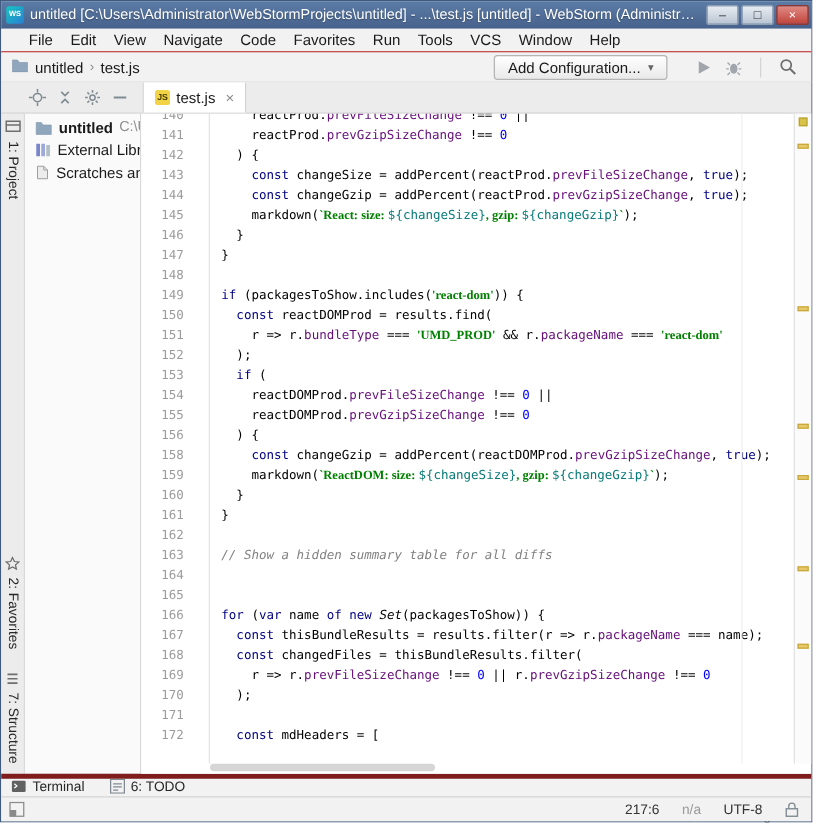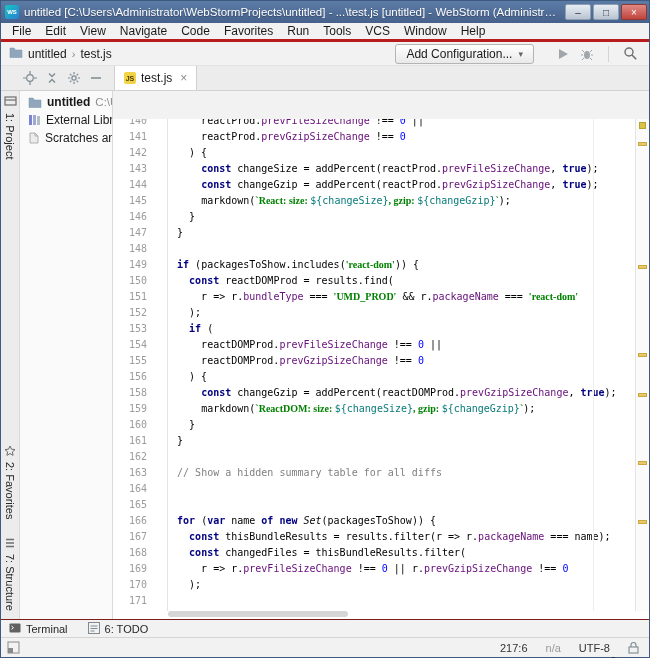--- a/index.html
+++ b/index.html
@@ -9,21 +9,21 @@
 
   
   .titlebar { height:22px; flex:0 0 22px; background:linear-gradient(#5b7ca6,#46618c); display:flex; align-items:center; padding:0 2px 0 4px; color:#fff; }
   .app-icon { width:14px; height:14px; flex:0 0 14px; border-radius:2px; background:linear-gradient(135deg,#16c6c0,#2a7fd4); color:#fff; font-size:6px; font-weight:bold; display:flex; align-items:center; justify-content:center; margin-right:5px; }
   .title-text { flex:1; white-space:nowrap; overflow:hidden; text-overflow:ellipsis; font-size:11.5px; text-shadow:0 1px 1px rgba(0,0,0,.35); }
   .win-btns { display:flex; gap:2px; margin-left:6px; }
   .wbtn { width:26px; height:16px; display:flex; align-items:center; justify-content:center; font-size:10px; border-radius:2px; background:linear-gradient(#e8edf3,#b9c4d2); color:#333; cursor:pointer; border:1px solid #8fa0b5; }
   .wbtn.close { background:linear-gradient(#e08a84,#c0443c); color:#fff; border-color:#8f3730; }
 
   
-  .menubar { height:19px; flex:0 0 19px; display:flex; align-items:center; background:#f2f2f2; padding-left:4px; border-bottom:3px solid #b91c1c; }
+  .menubar { height:19px; flex:0 0 19px; display:flex; align-items:center; background:#f2f2f2; padding-left:15px; border-bottom:1px solid #b91c1c; }
   .menu-item { padding:1px 7px; font-size:12px; cursor:default; }
 
   
   .navbar { height:24px; flex:0 0 24px; display:flex; align-items:center; background:#f2f2f2; padding:0 10px 0 8px; border-bottom:1px solid #e3e3e3; }
   .crumbs { display:flex; align-items:center; gap:5px; }
   .crumb { font-size:12px; cursor:pointer; }
   .crumb-sep { color:#8a8a8a; font-size:11px; }
   .nav-spacer { flex:1; }
   .add-config { height:20px; display:flex; align-items:center; gap:6px; padding:0 10px; font-size:12px; font-family:inherit; color:#1a1a1a; background:linear-gradient(#ffffff,#e9e9e9); border:1px solid #b4b4b4; border-radius:3px; cursor:pointer; margin-right:14px; }
   .dd-arrow { font-size:9px; color:#666; }
@@ -46,46 +46,46 @@
   .vbtn svg { transform:none; }
 
   .project-panel { width:93px; flex:0 0 93px; background:#fafafa; border-right:1px solid #d9d9d9; padding-top:2px; overflow:hidden; }
   .tree-row { height:18px; display:flex; align-items:center; padding-left:8px; white-space:nowrap; overflow:hidden; cursor:pointer; }
   .tree-row .ticon { margin-right:5px; flex:0 0 auto; display:flex; }
   .tree-label { font-size:12px; }
   .tree-label.bold { font-weight:bold; }
   .tree-path { color:#8f8f8f; margin-left:5px; font-size:11.5px; }
 
   
-  .editor { flex:1; position:relative; background:#fff; min-width:0;margin-top:28px; }
+  .editor { flex:1; position:relative; background:#fff; min-width:0; }
   .editor-scroll { position:absolute; top:0; left:0; right:14px; bottom:8px; overflow:hidden; }
   .lines { margin-top:-6px; }
   .cl { display:flex; height:16px; line-height:16px; font-family:"DejaVu Sans Mono", monospace; font-size:10px; }
   .ln { width:44px; flex:0 0 44px; text-align:right; padding-right:10px; color:#9c9c9c; cursor:pointer; }
   .ct { white-space:pre; padding-left:8px; cursor:text; }
   .gutter-sep { position:absolute; left:54px; top:0; bottom:8px; width:1px; background:#e4e4e4; }
   .margin-guide { position:absolute; left:480px; top:0; bottom:8px; width:1px; background:#efefef; }
   .tk-p  { color:#000; }
-  .tk-kw { color:#000080; font-weight:bold;text-align:center; }
+  .tk-kw { color:#000080; font-weight:normal;text-align:center; }
   .tk-str{ color:#008000; font-weight:bold;font-family:Liberation Serif, serif; }
   .tk-num{ color:#0000ff; }
   .tk-fld{ color:#660e7a; }
   .tk-itp{ color:#097a7a; }
   .tk-fn { color:#000; }
   .tk-cls{ color:#000; font-style:italic; }
-  .tk-cmt{ color:#808080; }
+  .tk-cmt{ color:#808080; font-style:italic; }
 
   .error-stripe { position:absolute; right:0; top:0; bottom:8px; width:14px; background:#fbfbfb; border-left:1px solid #e3e3e3; }
   .stripe-top-indicator { position:absolute; top:3px; left:3px; width:7px; height:7px; background:#d9c24a; border:1px solid #b9a431; }
   .stripe-mark { position:absolute; left:2px; width:9px; height:4px; background:#e8c96a; border:1px solid #c9a93f; cursor:pointer; }
   .hscroll { position:absolute; left:55px; right:14px; bottom:1px; height:7px; }
   .hthumb { width:180px; height:6px; background:#d6d6d6; border-radius:3px; }
 
   
-  .bottombar { height:18px; flex:0 0 18px; background:#f2f2f2; border-top:1px solid #7f1d1d; display:flex; align-items:center; padding:0 12px 0 8px;text-align:right; }
+  .bottombar { height:18px; flex:0 0 18px; background:#f2f2f2; border-top:4px solid #7f1d1d; display:flex; align-items:center; padding:0 12px 0 8px;text-align:right; }
   .bw-btn { display:flex; align-items:center; gap:5px; font-size:11px; margin-right:20px; cursor:pointer; color:#262626; }
   .bw-spacer { flex:1; }
 
   
   .statusbar { height:20px; flex:0 0 20px; background:#f2f2f2; border-top:1px solid #d4d4d4; display:flex; align-items:center; padding:0 10px 0 6px; font-size:11px; color:#333; }
   .sb-icon { display:flex; align-items:center; cursor:pointer; }
   .sb-spacer { flex:1; }
   .sb-seg { margin-left:18px; cursor:pointer; white-space:nowrap; }
   .sb-seg.dim { color:#9a9a9a; }
 </style>

